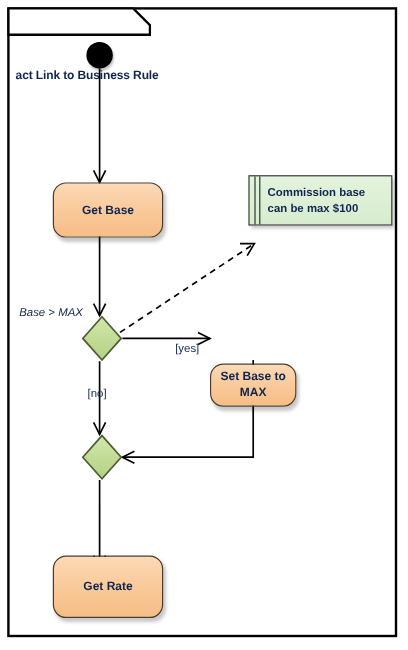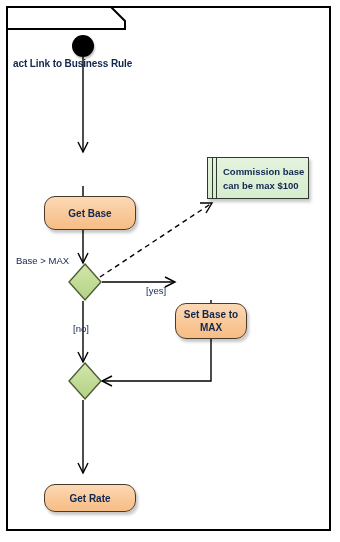--- a/index.html
+++ b/index.html
@@ -77,40 +77,40 @@
     box-shadow: 2px 3px 3px rgba(0,0,0,0.22);
     display: flex;
     align-items: center;
     justify-content: center;
     text-align: center;
     color: #10264f;
     font-size: 10px;
     font-weight: bold;
     line-height: 13px;
   }
-  #action-get-base  { left: 44px;  top: 152px; width: 92px; height: 34px; margin-top: 44px; }
+  #action-get-base  { left: 44px;  top: 152px; width: 92px; height: 46px; }
   #action-set-base  { left: 175px; top: 264px; width: 72px; height: 36px; margin-top: 39px; }
-  #action-get-rate  { left: 44px;  top: 484px; width: 92px; height: 28px; }
+  #action-get-rate  { left: 44px;  top: 463px; width: 92px; height: 52px; }
 
   
   .diamond-node {
     position: absolute;
     width: 34px;
     height: 38px;
   }
   .diamond-node svg { display: block; overflow: visible; }
   #decision-node { left: 68px; top: 263px; }
   #merge-node    { left: 68px; top: 362px; }
 
   
   #business-rule-note {
     position: absolute;
     left: 207px;
-    top: 157px;
-    width: 102px;
+    top: 146px;
+    width: 120px;
     height: 42px;
     box-sizing: border-box;
     border: 1.3px solid #2d3a2d;
     background: linear-gradient(180deg, #e4f3dd 0%, #d7ecce 100%);
     box-shadow: 2px 3px 3px rgba(0,0,0,0.22);
   }
   #note-spine-outer {
     position: absolute;
     left: 4px;
     top: 0;
@@ -138,21 +138,21 @@
     white-space: pre-line;
   }
 
   
   .edge-label {
     position: absolute;
     font-size: 9.5px;
     color: #10264f;
     white-space: nowrap;
   }
-  #label-base-max { left: 16px;  top: 255px; }
+  #label-base-max { left: 16px;  top: 255px; font-style: italic; }
   #label-yes      { left: 124px; top: 285px; padding-left: 22px; }
   #label-no       { left: 73px;  top: 323px; }
 </style>
 </head>
 <body>
 
 <div id="canvas">
 
   <div id="frame-border"></div>
 

